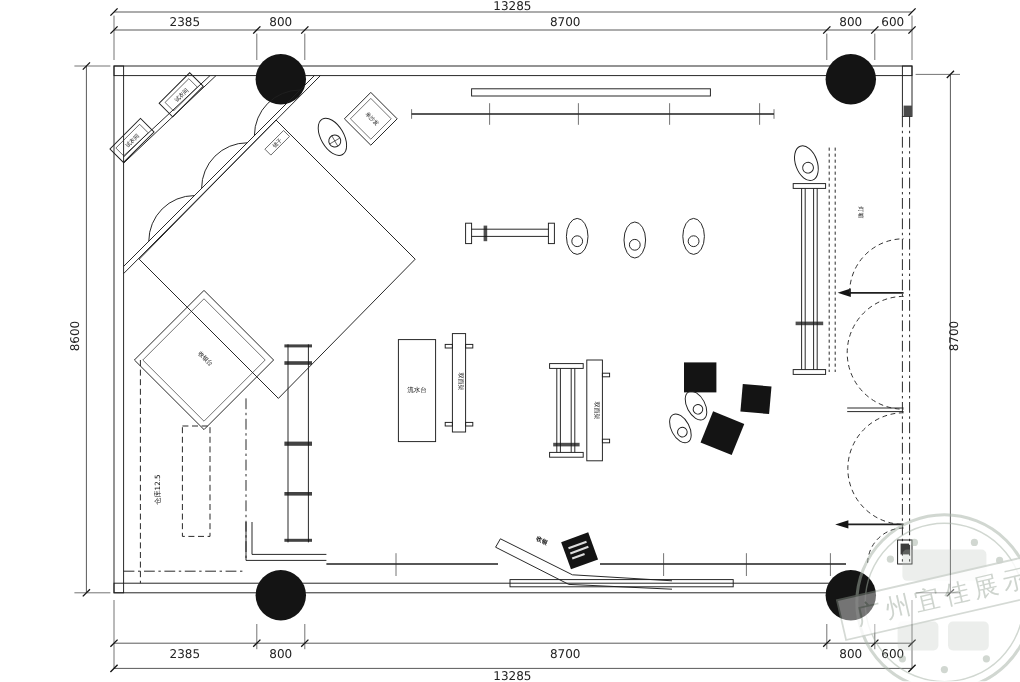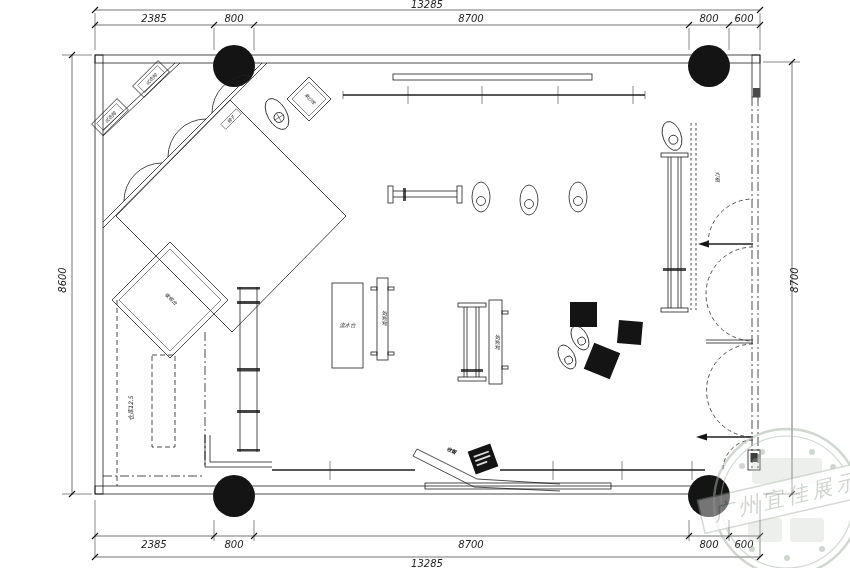--- a/index.html
+++ b/index.html
@@ -1,17 +1,17 @@
 <!DOCTYPE html>
 <html><head>
 <meta charset="utf-8">
 <style>
   html,body{margin:0;padding:0;background:#fff;}
   .canvas{position:relative;width:850px;height:568px;background:#fff;overflow:hidden;
-          font-family:"DejaVu Sans",sans-serif;font-style:italic;}
+          font-family:"DejaVu Sans",sans-serif;}
   svg{display:block}
   .s{stroke:#1f1f1f;fill:none;stroke-width:.8}
   .s2{stroke:#1f1f1f;fill:none;stroke-width:1.4}
   .thin{stroke:#2a2a2a;fill:none;stroke-width:.55}
   .dim{stroke:#3a3a3a;fill:none;stroke-width:.7}
   .tk{stroke:#111;stroke-width:1.1}
   .dimtxt{font-size:10px;fill:#222}
   .cjk{fill:#101010}
   .blk{fill:#141414;stroke:none}
   .dsh{stroke-dasharray:5 3}

